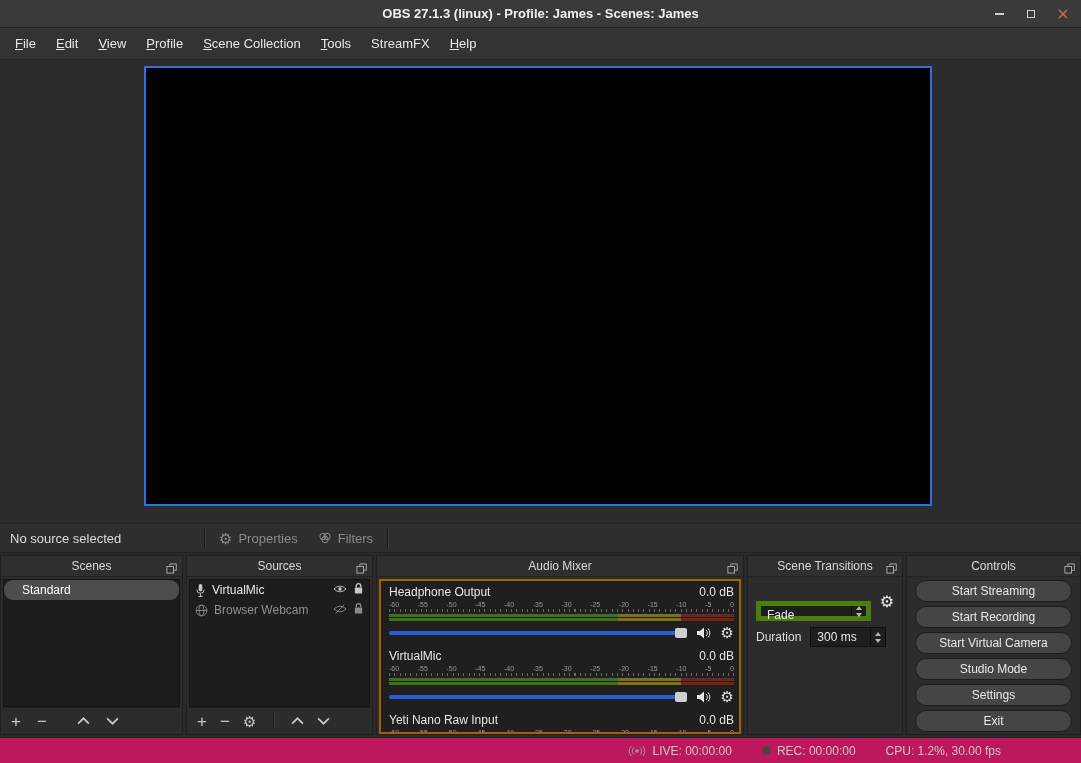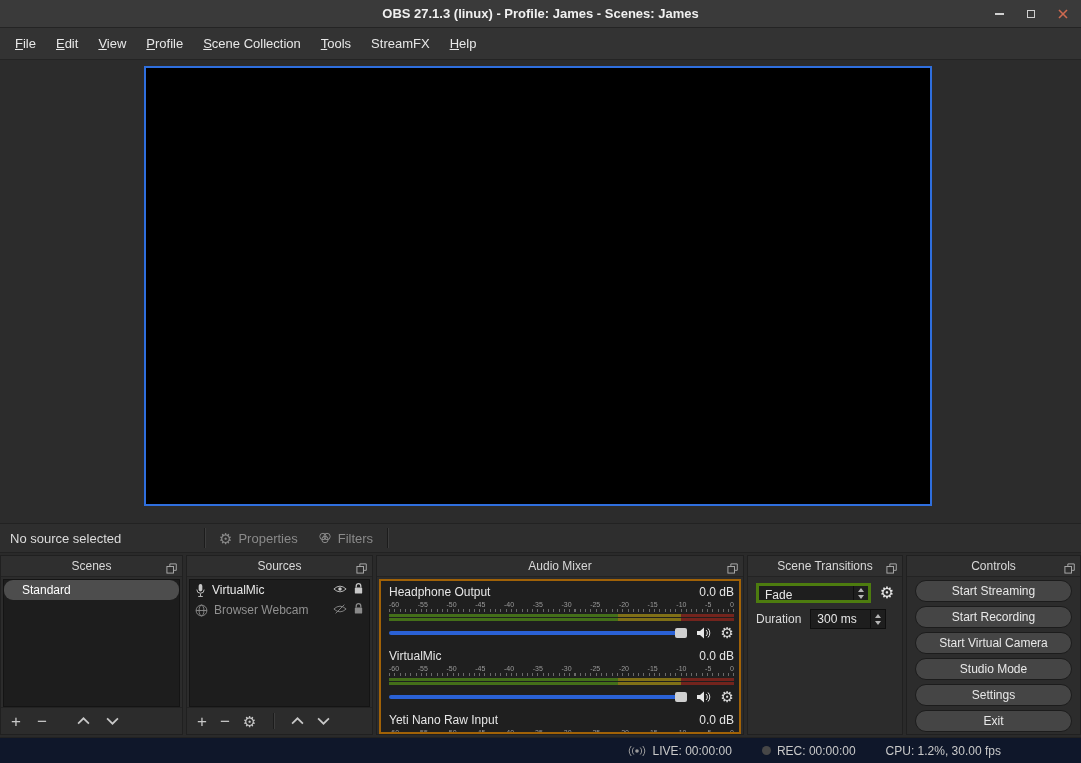--- a/index.html
+++ b/index.html
@@ -69,38 +69,38 @@
   .mix-meter .bar { height:3px;
     background:linear-gradient(90deg,#446f19 0 66.5%,#807017 66.5% 84.5%,#73241d 84.5% 100%); }
   .mix-sliderrow { display:flex; align-items:center; gap:9px; height:15px; }
   .vslider { position:relative; flex:1; height:4px; background:#2a61d5; border-radius:2px; cursor:pointer; }
   .vslider .handle { position:absolute; right:0; top:-3px; width:12px; height:10px; background:#cfcfcf; border-radius:2px; }
   .mix-gear { font-size:15px; line-height:1; color:#dcdcdc; cursor:pointer; }
 
   
   .tr-body { padding:6px 8px; }
   .row-flex { display:flex; align-items:center; }
-  .combo { width:118px; height:20px; background:#1e1e1e; border:3px solid #4d7c0f; display:flex; cursor:pointer; }
+  .combo { width:118px; height:20px; background:#1e1e1e; border:5px solid #4d7c0f; display:flex; cursor:pointer;margin-top:18px; }
   .combo .ctext { flex:1; font-size:12px; line-height:18px; padding:0 6px; color:#e6e6e6; }
   .spincol { width:15px; border-left:1px solid #0f0f0f; display:flex; flex-direction:column;
     align-items:center; justify-content:center; gap:3px; }
   .arr-up { width:0; height:0; border-left:3px solid transparent; border-right:3px solid transparent; border-bottom:4px solid #b5b5b5; }
   .arr-dn { width:0; height:0; border-left:3px solid transparent; border-right:3px solid transparent; border-top:4px solid #b5b5b5; }
   .tr-gear { font-size:16px; color:#e8e8e8; margin-left:9px; line-height:1; cursor:pointer; }
   .dur-label { font-size:12px; color:#dcdcdc; margin-right:9px; }
   .spinbox { width:76px; height:20px; background:#1e1e1e; border:1px solid #0f0f0f; display:flex; cursor:text; }
   .spinbox .stext { flex:1; font-size:12px; line-height:18px; padding:0 6px; color:#e6e6e6; }
 
   
   .ctl-body { display:flex; flex-direction:column; gap:4px; padding:3px 8px 0 8px; }
   .ctl-btn { height:22px; background:#454545; border:1px solid #1c1c1c; border-radius:11px;
     color:#e8e8e8; font-size:12px; font-family:inherit; cursor:pointer; }
 
   
-  .statusbar { position:absolute; top:737px; left:0; width:100%; height:26px; background:#0f172a;
+  .statusbar { position:absolute; top:737px; left:0; width:100%; height:26px; background:#be185d;
     border-top:1px solid #222; display:flex; align-items:center; justify-content:flex-end;
     gap:30px; padding-right:80px; font-size:12px; color:#c9c9c9; }
   .sgroup { display:flex; align-items:center; gap:6px; }
   .rec-dot { width:9px; height:9px; border-radius:50%; background:#474747; }
 </style>
 </head>
 <body>
 
 <div class="app">
 

